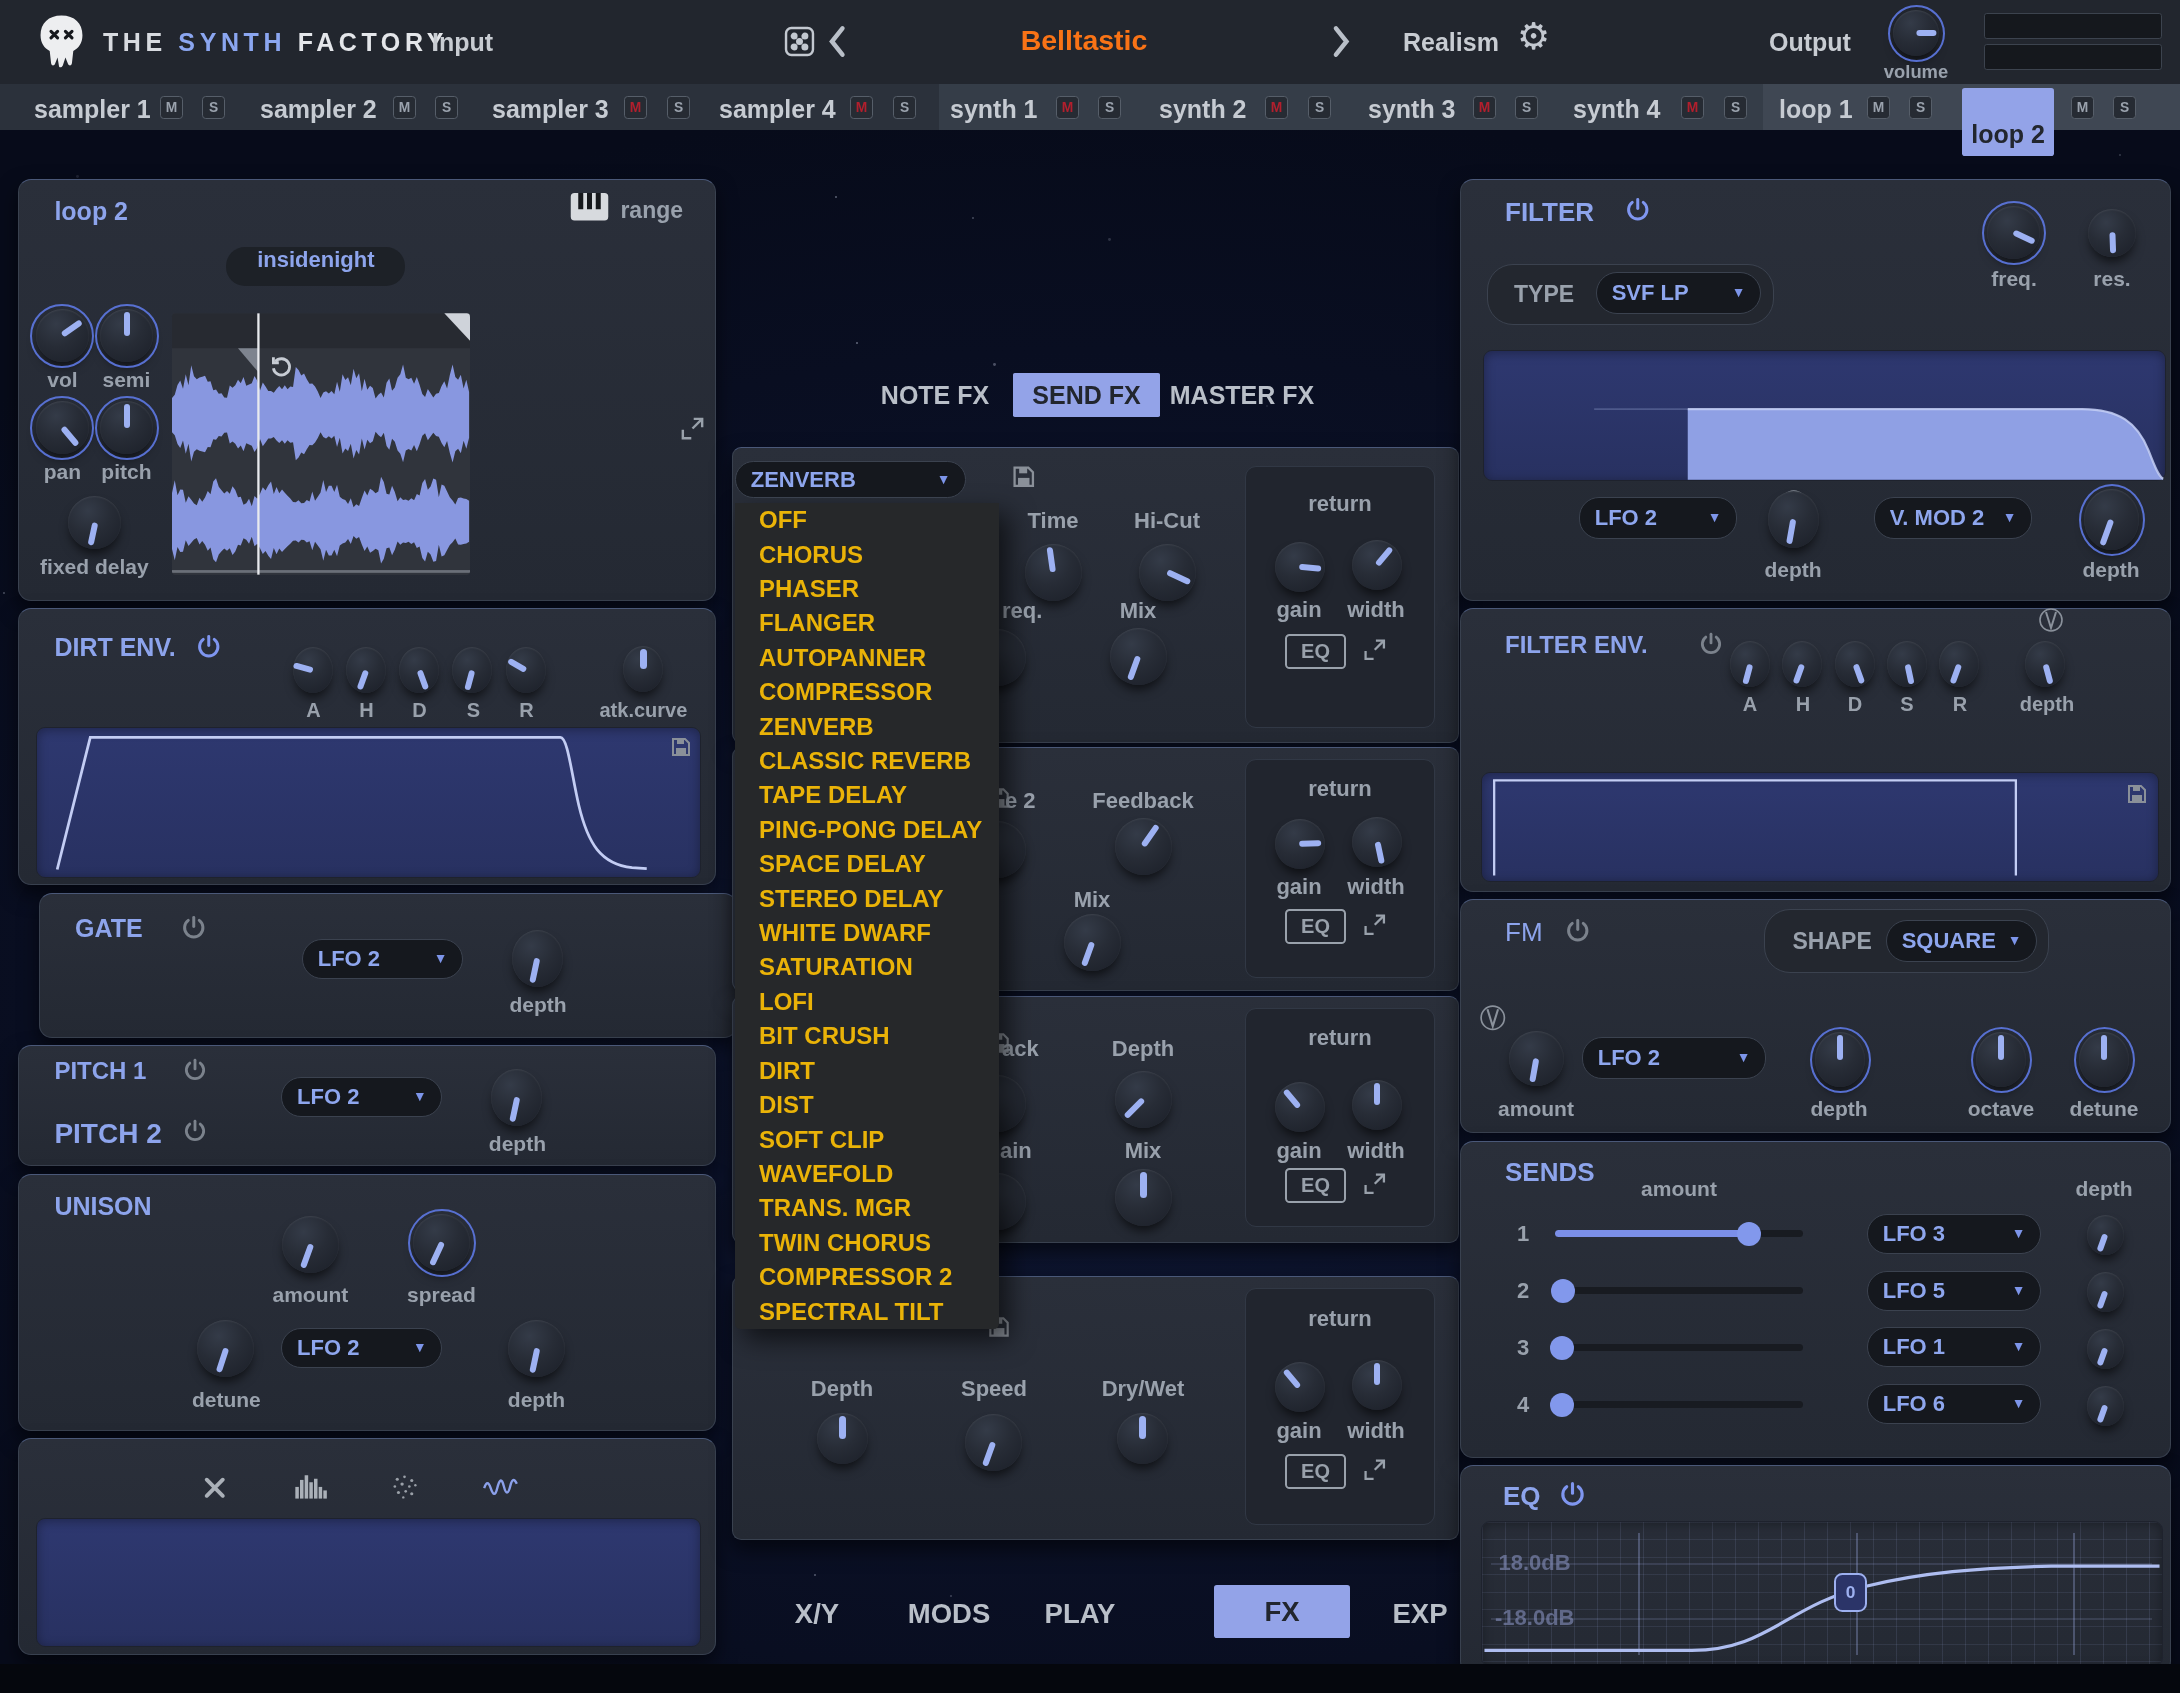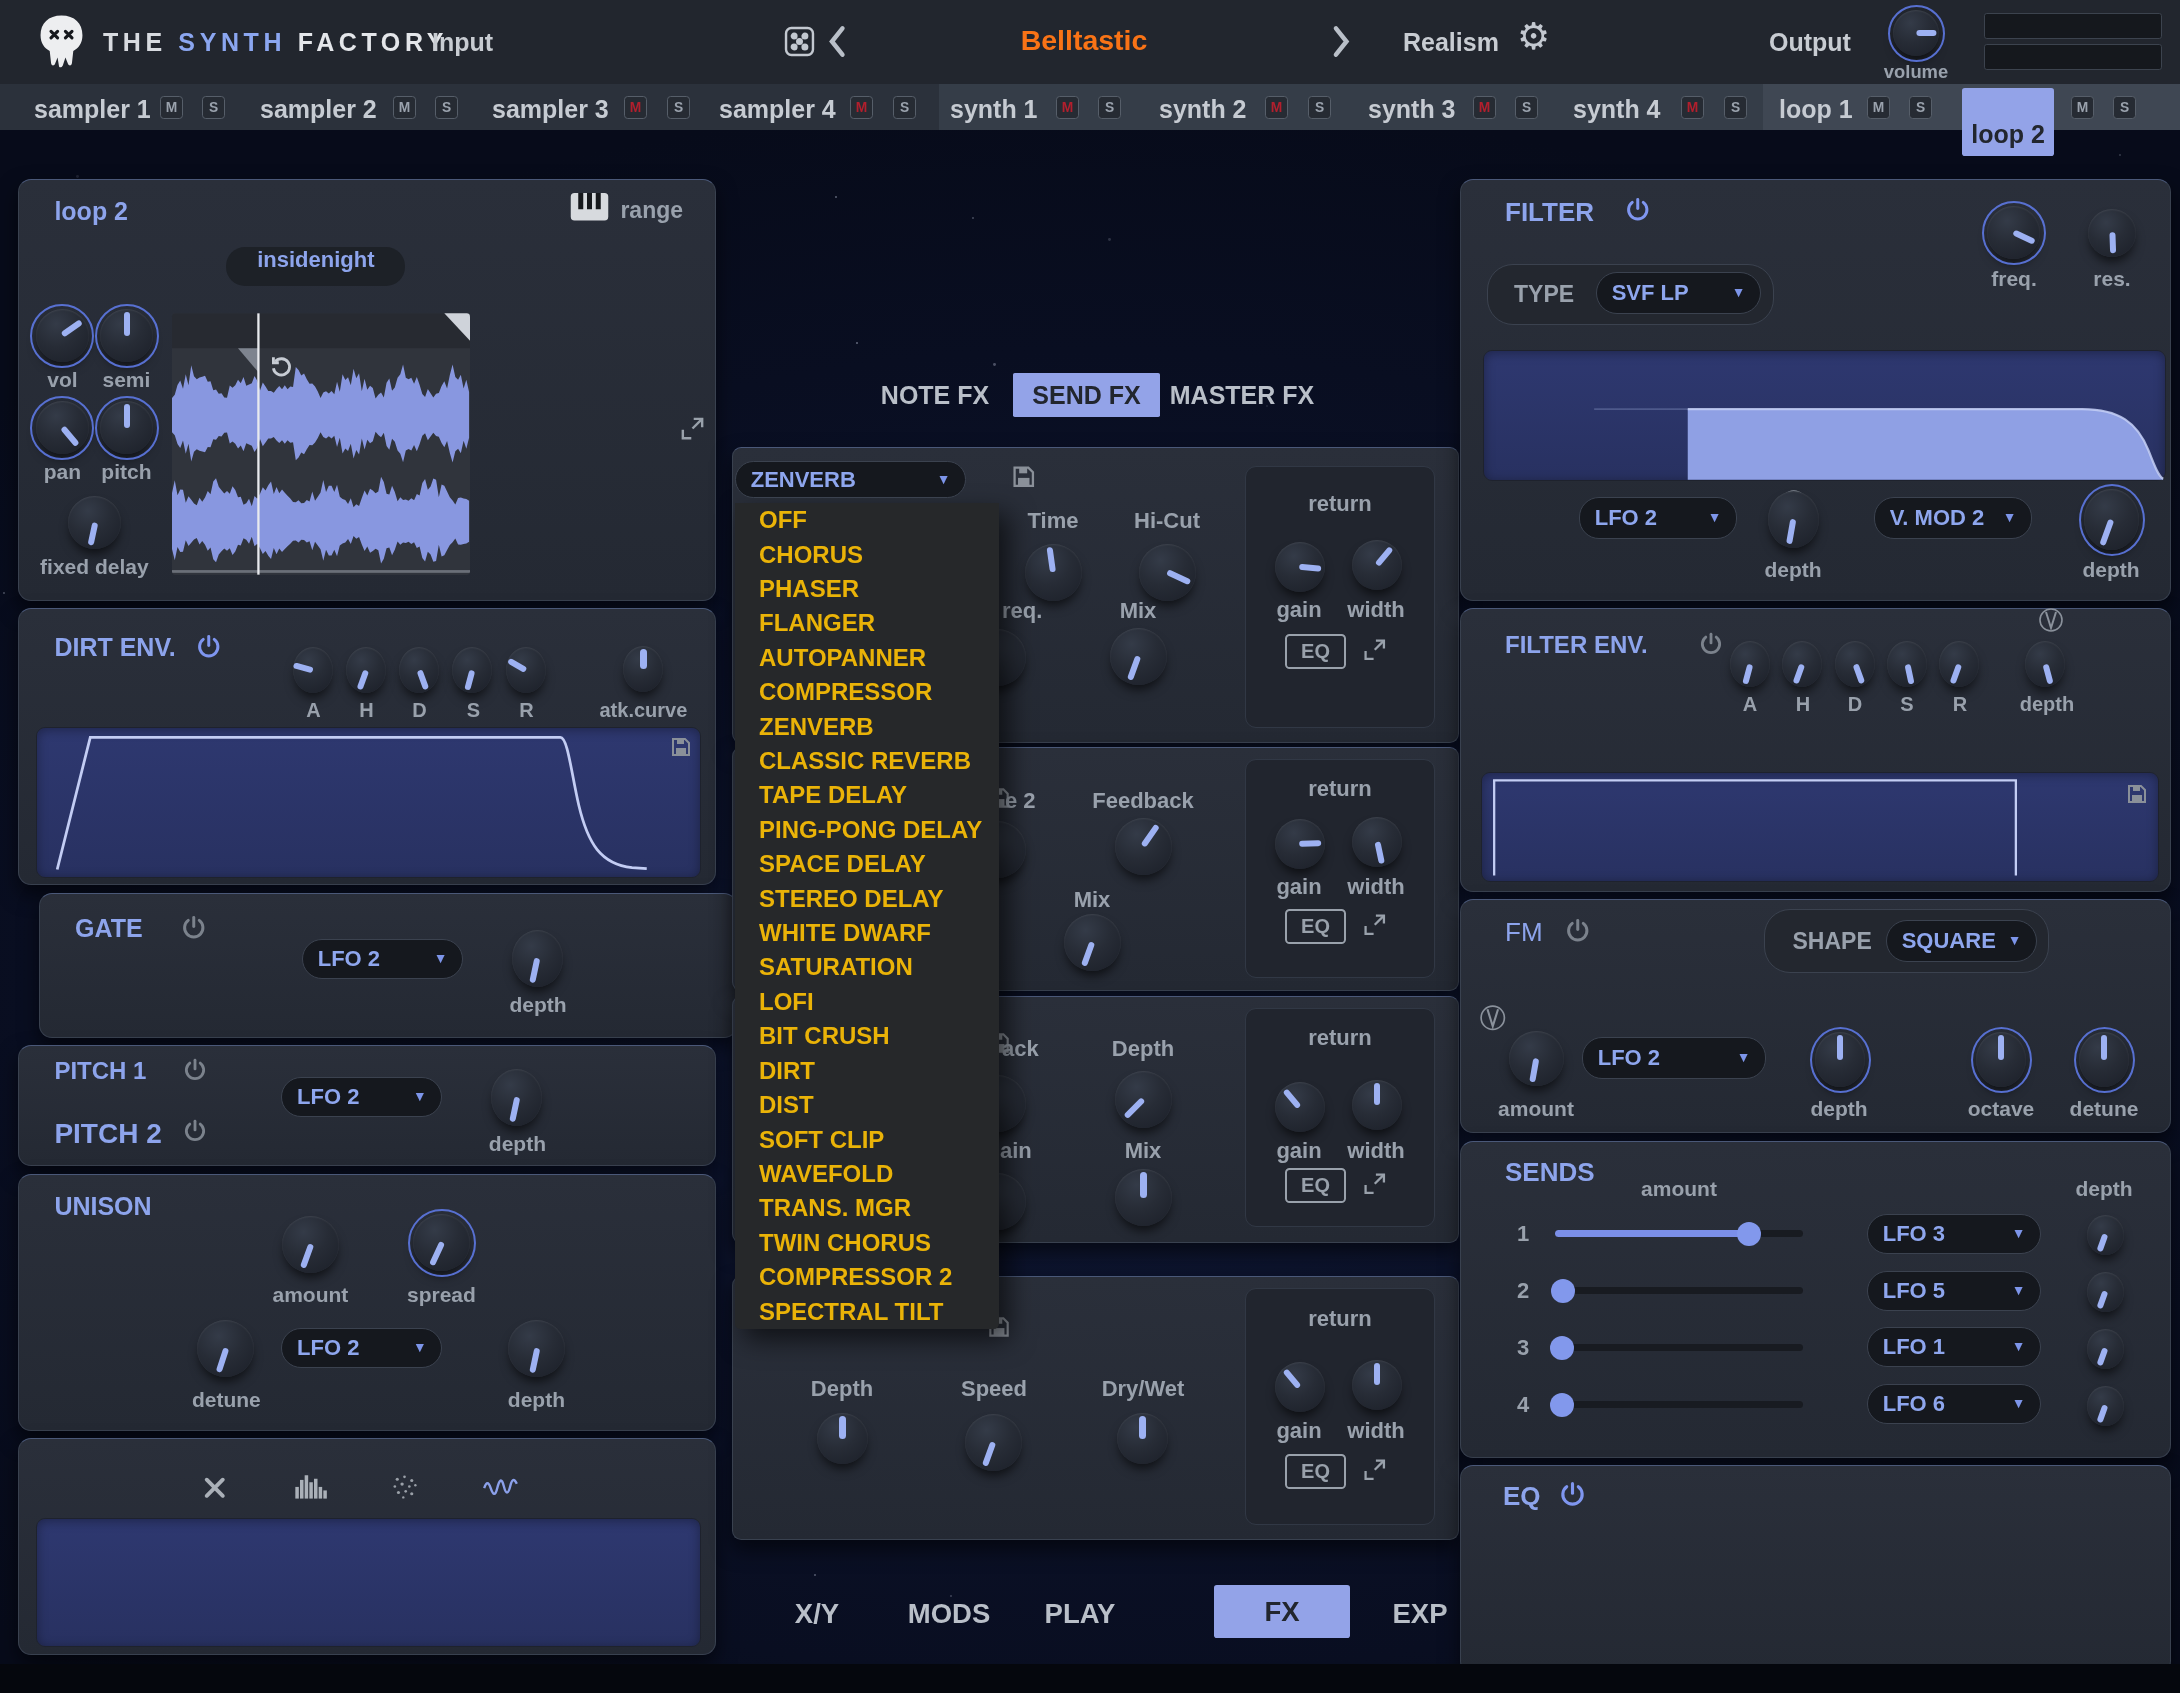--- a/index.html
+++ b/index.html
@@ -827,17 +827,33 @@
   </div>
 
   <div class="panel p" style="left:1460px;top:1465px;width:709px;height:207px;">
     <div class="p bluetxt" style="left:42px;top:14.7px;font-size:26px;font-weight:bold">EQ</div>
     <span class="p ico" style="left:97px;top:13.8px;width:29px;height:29px;color:#7f96f0">
         <svg viewBox="0 0 24 24" fill="none" stroke="currentColor" stroke-width="2.6" stroke-linecap="round">
           <path d="M12 3v8"></path>
           <path d="M7.2 5.6a8 8 0 1 0 9.6 0"></path>
         </svg>
       </span>
+    <div class="disp p" style="left:20px;top:55px;width:680px;height:144px;overflow:hidden;
+         background-image:repeating-linear-gradient(to right, rgba(155,170,225,.13) 0 0.9px, transparent 0.9px 23px),repeating-linear-gradient(to bottom, rgba(155,170,225,.11) 0 0.9px, transparent 0.9px 17.4px);">
+      <div class="gridline" style="left:156px;top:11px;width:1.8px;height:122px;"></div>
+      <div class="gridline" style="left:374px;top:11px;width:1.8px;height:122px;"></div>
+      <div class="gridline" style="left:591px;top:11px;width:1.8px;height:122px;"></div>
+      <div class="gridline" style="left:9.2px;top:41px;width:661px;height:1.8px;opacity:.5"></div>
+      <div class="gridline" style="left:9.2px;top:96px;width:661px;height:1.8px;opacity:.5"></div>
+      <div class="p" style="left:16.5px;top:27.5px;font-size:22px;font-weight:bold;color:#8892c0;opacity:.6">18.0dB</div>
+      <div class="p" style="left:13px;top:83px;font-size:22px;font-weight:bold;color:#8892c0;opacity:.6">-18.0dB</div>
+      <svg class="p" style="left:0;top:0" width="680" height="144" viewBox="0 0 740 157">
+        <path d="M 2,140 H 228 C 310,140 330,92 418,70 C 480,55 540,50 620,48 H 738" fill="none" stroke="#aebdf0" stroke-width="3.5"></path>
+      </svg>
+      <div class="p" style="left:352px;top:51px;width:29px;height:35px;border:2.8px solid #9db0f0;border-radius:8.3px;display:flex;align-items:center;justify-content:center;background:#2b3468;">
+        <span style="color:#9db0f0;font-weight:bold;font-size:17.4px">0</span>
+      </div>
+    </div>
   </div>
 
   <div class="p" style="left:0;top:1664px;width:2180px;height:29px;background:#05070d;"></div>
 </div>
 
 
 </body></html>

